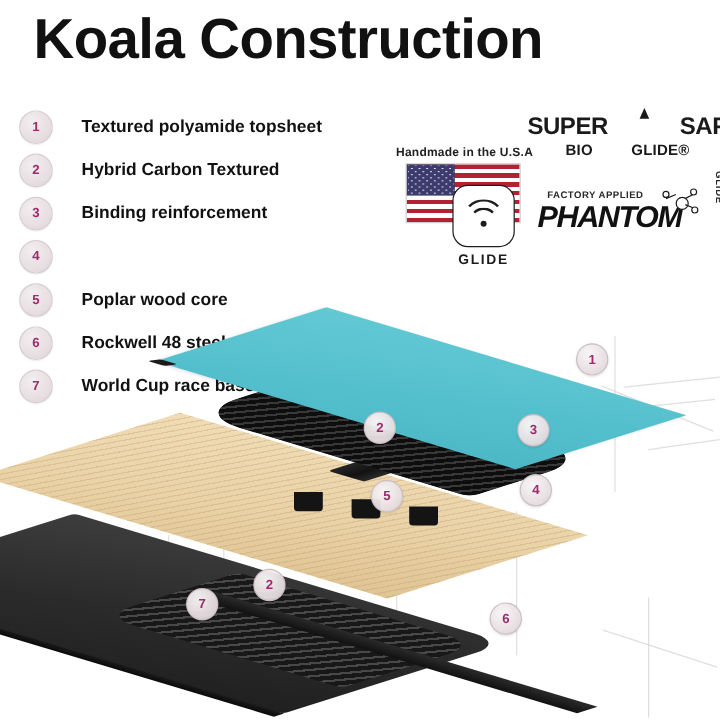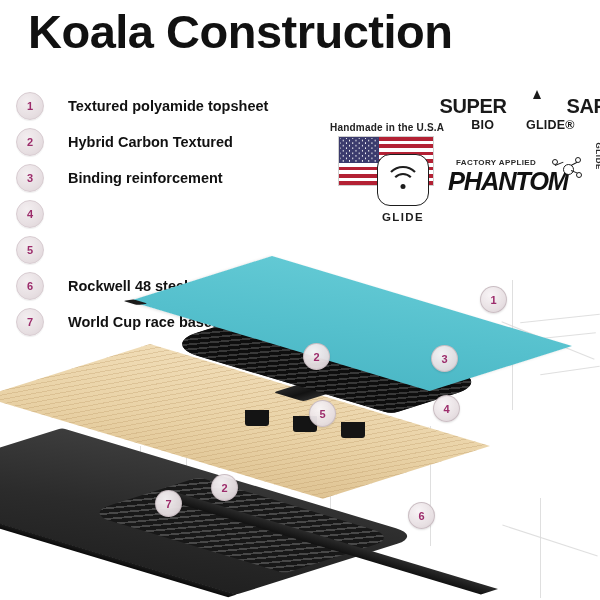--- a/index.html
+++ b/index.html
@@ -258,20 +258,21 @@
       <div class="marker">3</div>
       <div class="legend-label">Binding reinforcement</div>
     </div>
 
     <div class="legend-row">
       <div class="marker">4</div>
     </div>
 
     <div class="legend-row">
       <div class="marker">5</div>
+      <div class="legend-label">Poplar wood core</div>
     </div>
 
     <div class="legend-row">
       <div class="marker">6</div>
       <div class="legend-label">Rockwell 48 steel edges</div>
     </div>
 
     <div class="legend-row">
       <div class="marker">7</div>
       <div class="legend-label">World Cup race bases</div>

